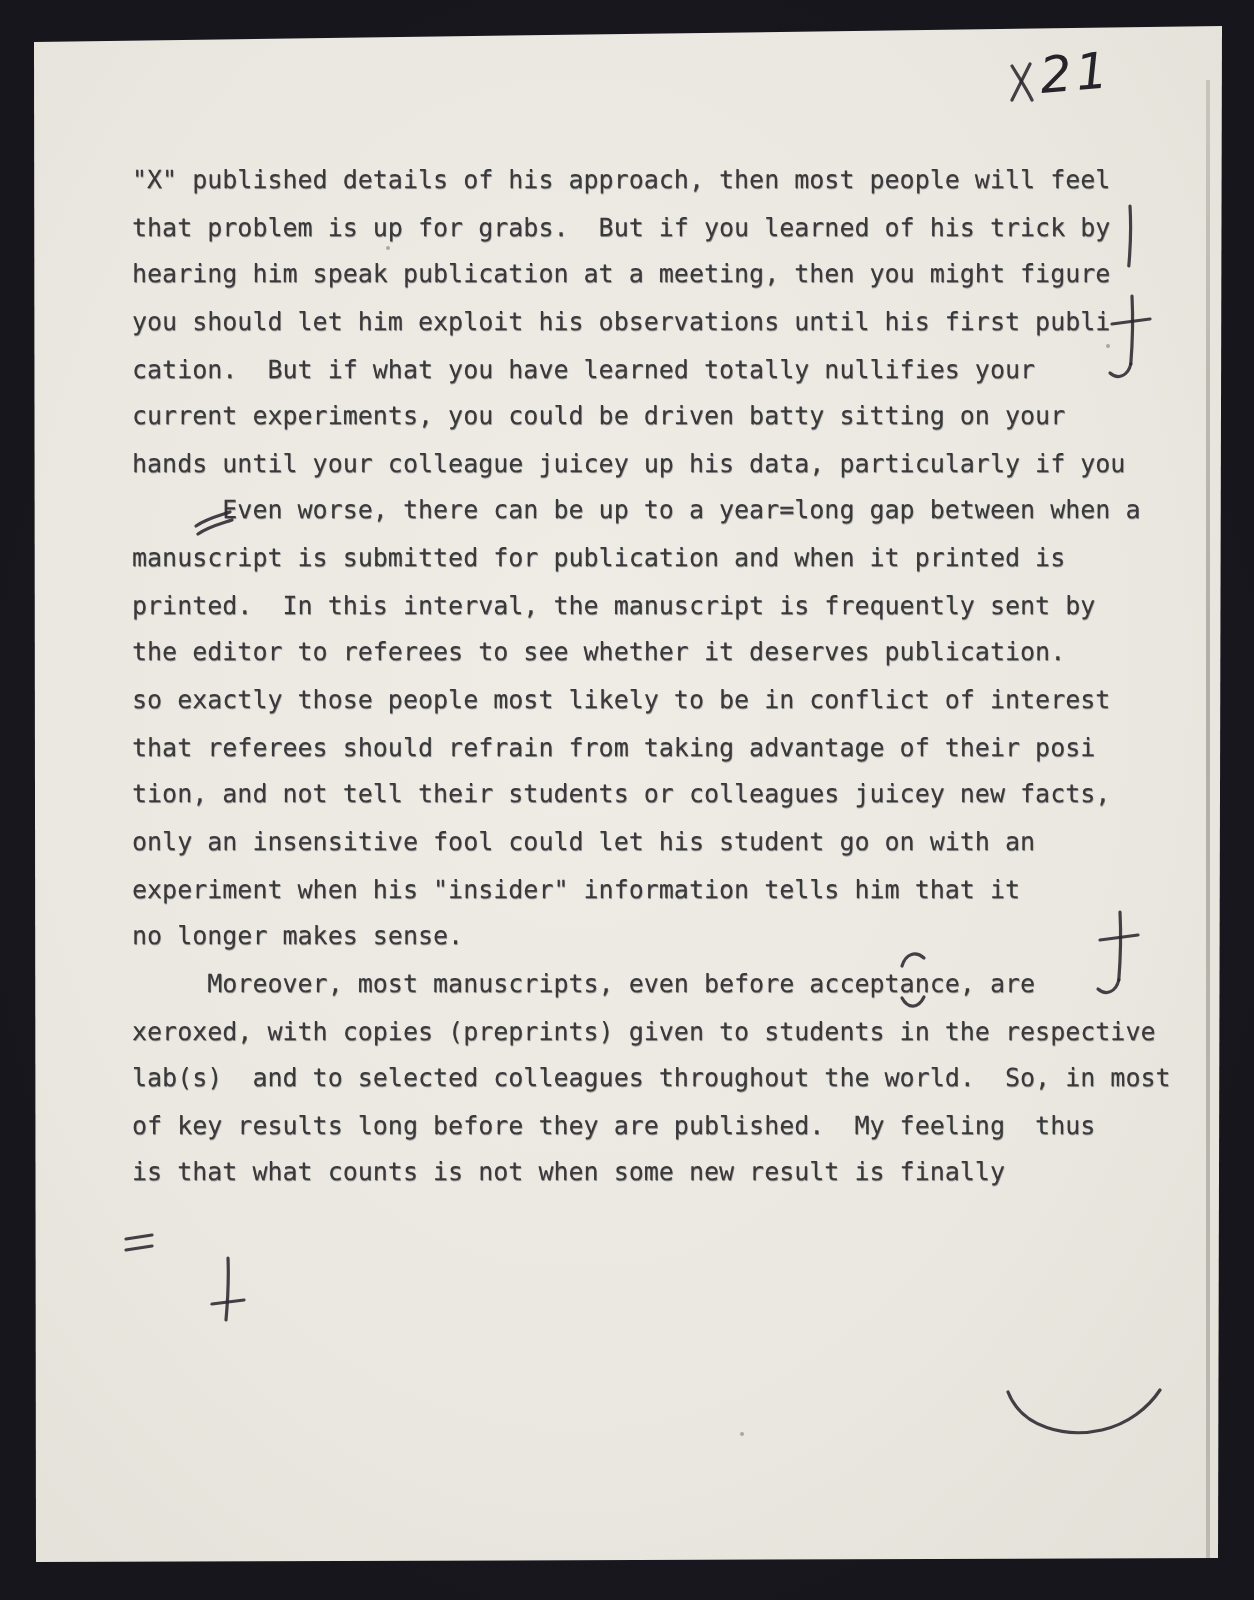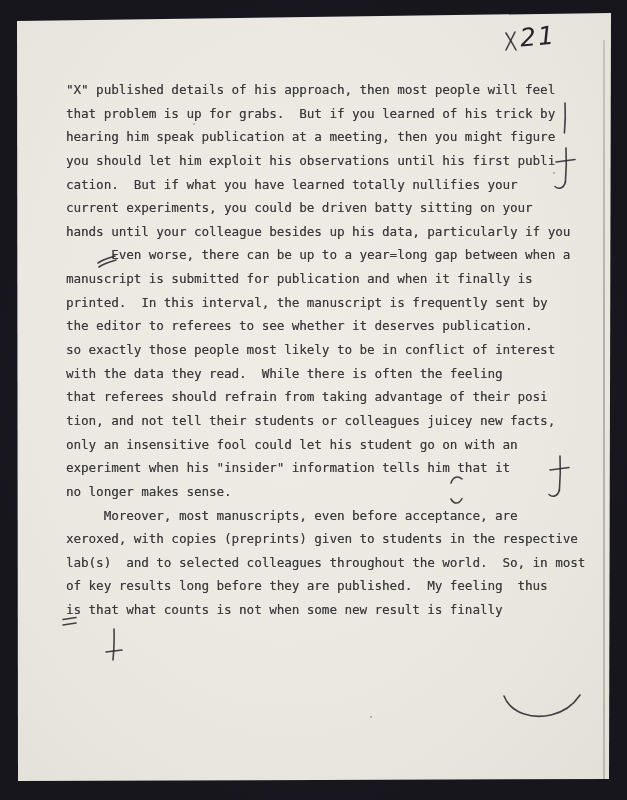--- a/index.html
+++ b/index.html
@@ -42,27 +42,26 @@
       <span class="num">21</span>
     </div>
 
     <div class="typed">
         <div class="typed-line">"X" published details of his approach, then most people will feel</div>
         <div class="typed-line">that problem is up for grabs.  But if you learned of his trick by</div>
         <div class="typed-line">hearing him speak publication at a meeting, then you might figure</div>
         <div class="typed-line">you should let him exploit his observations until his first publi</div>
         <div class="typed-line">cation.  But if what you have learned totally nullifies your</div>
         <div class="typed-line">current experiments, you could be driven batty sitting on your</div>
-        <div class="typed-line">hands until your colleague besides up his data, particularly if you</div>
+        <div class="typed-line">hands until your colleague juicey up his data, particularly if you</div>
         <div class="typed-line">      Even worse, there can be up to a year=long gap between when a</div>
-        <div class="typed-line">manuscript is submitted for publication and when it finally is</div>
+        <div class="typed-line">manuscript is submitted for publication and when it printed is</div>
         <div class="typed-line">printed.  In this interval, the manuscript is frequently sent by</div>
         <div class="typed-line">the editor to referees to see whether it deserves publication.</div>
         <div class="typed-line">so exactly those people most likely to be in conflict of interest</div>
-        <div class="typed-line">with the data they read.  While there is often the feeling</div>
         <div class="typed-line">that referees should refrain from taking advantage of their posi</div>
         <div class="typed-line">tion, and not tell their students or colleagues juicey new facts,</div>
         <div class="typed-line">only an insensitive fool could let his student go on with an</div>
         <div class="typed-line">experiment when his "insider" information tells him that it</div>
         <div class="typed-line">no longer makes sense.</div>
         <div class="typed-line">     Moreover, most manuscripts, even before acceptance, are</div>
         <div class="typed-line">xeroxed, with copies (preprints) given to students in the respective</div>
         <div class="typed-line">lab(s)  and to selected colleagues throughout the world.  So, in most</div>
         <div class="typed-line">of key results long before they are published.  My feeling  thus</div>
         <div class="typed-line">is that what counts is not when some new result is finally</div>

